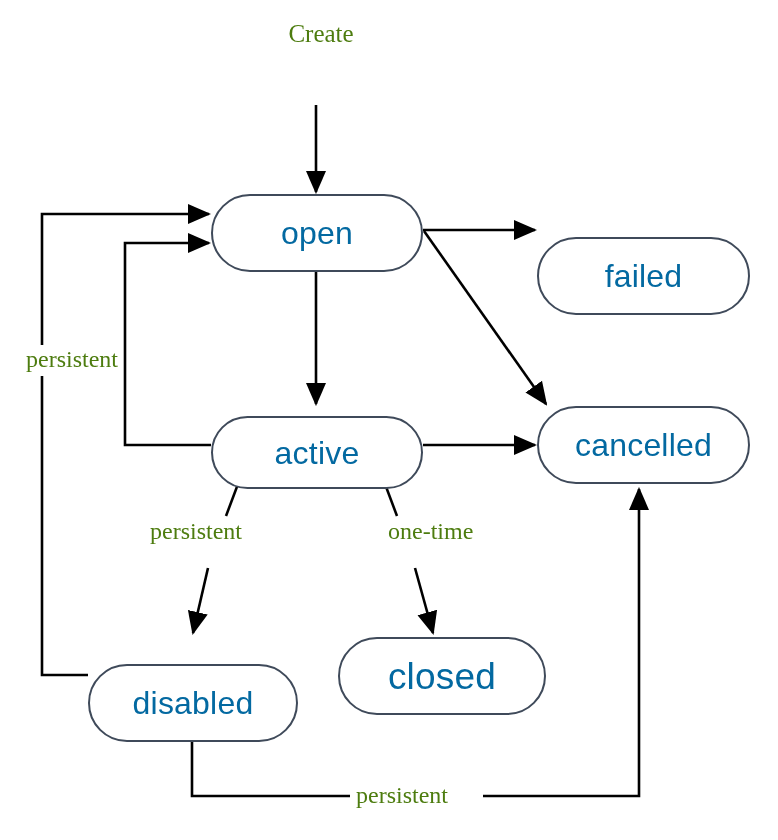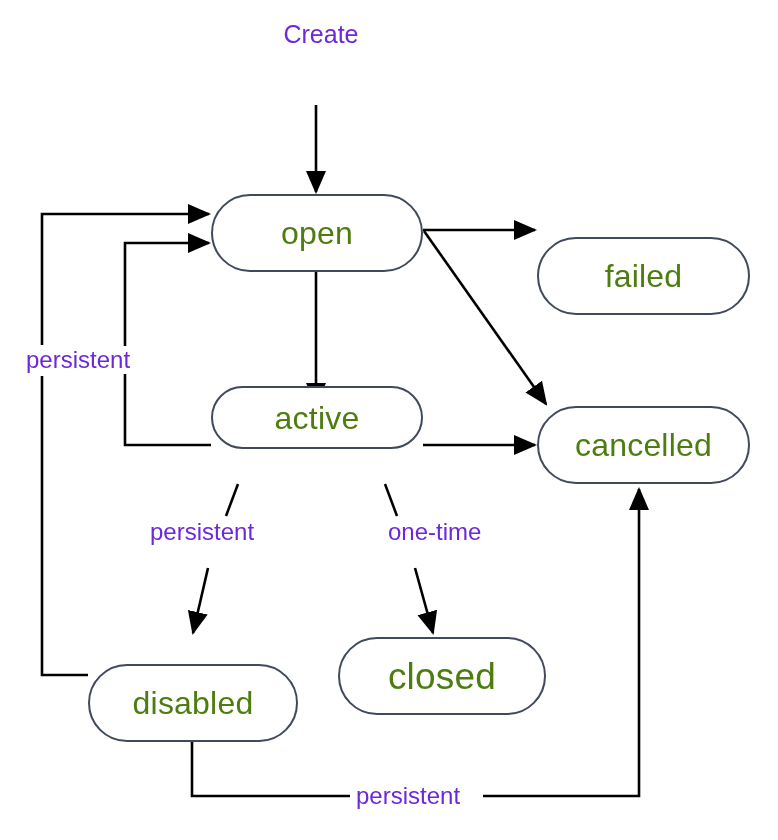--- a/index.html
+++ b/index.html
@@ -28,35 +28,35 @@
   }
   .state-node {
     position: absolute;
     box-sizing: border-box;
     display: flex;
     align-items: center;
     justify-content: center;
     background: #ffffff;
     border: 2px solid #3f4a5a;
     border-radius: 999px;
-    color: #4d7c0f;
+    color: #0369a1;
     font-family: "Liberation Sans", sans-serif;
     font-weight: 400;
     letter-spacing: 0.2px;
     z-index: 3;
   }
   .state-label {
     line-height: 1;
     white-space: nowrap;
   }
   .edge-label {
     position: absolute;
     background: #ffffff;
-    color: #6d28d9;
-    font-family: Liberation Sans, sans-serif;
+    color: #4d7c0f;
+    font-family: Liberation Serif, serif;
     font-weight: 400;
     line-height: 1.15;
     white-space: nowrap;
     text-align: center;
     z-index: 4;
     padding: 0 4px;
   }
   .edge-label.multiline {
     white-space: normal;
   }
@@ -101,21 +101,21 @@
   </svg>
 
   <div class="state-node" style="left:211px; top:194px; width:212px; height:78px; font-size:32px;">
     <span class="state-label">open</span>
   </div>
 
   <div class="state-node" style="left:537px; top:194px; width:213px; height:78px; font-size:32px;margin-top:43px;">
     <span class="state-label">failed</span>
   </div>
 
-  <div class="state-node" style="left:211px; top:386px; width:212px; height:63px; font-size:32px;">
+  <div class="state-node" style="left:211px; top:416px; width:212px; height:73px; font-size:32px;">
     <span class="state-label">active</span>
   </div>
 
   <div class="state-node" style="left:537px; top:406px; width:213px; height:78px; font-size:32px;">
     <span class="state-label">cancelled</span>
   </div>
 
   <div class="state-node" style="left:88px; top:664px; width:210px; height:78px; font-size:32px;">
     <span class="state-label">disabled</span>
   </div>

